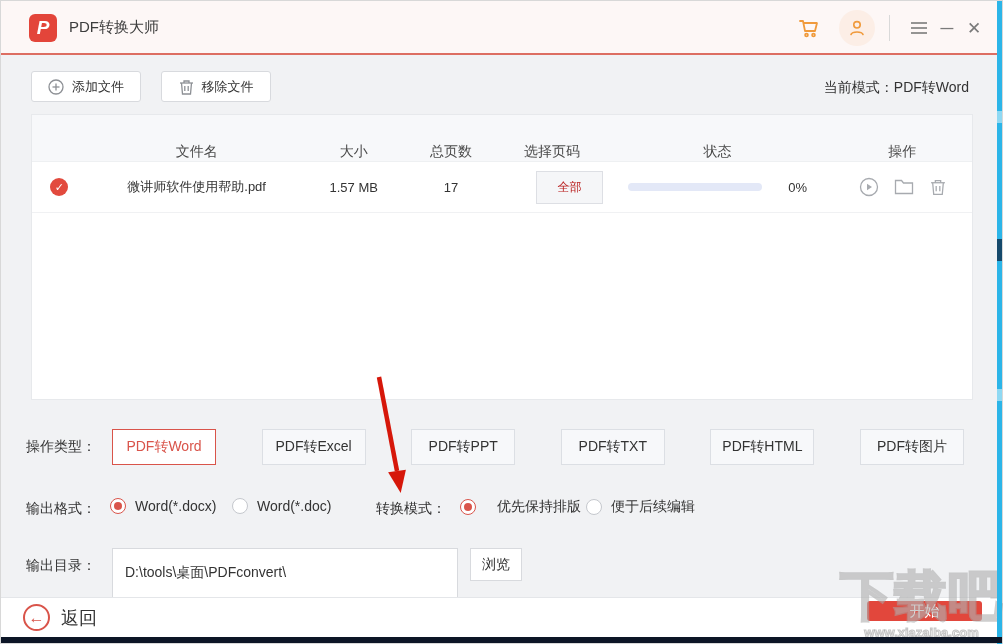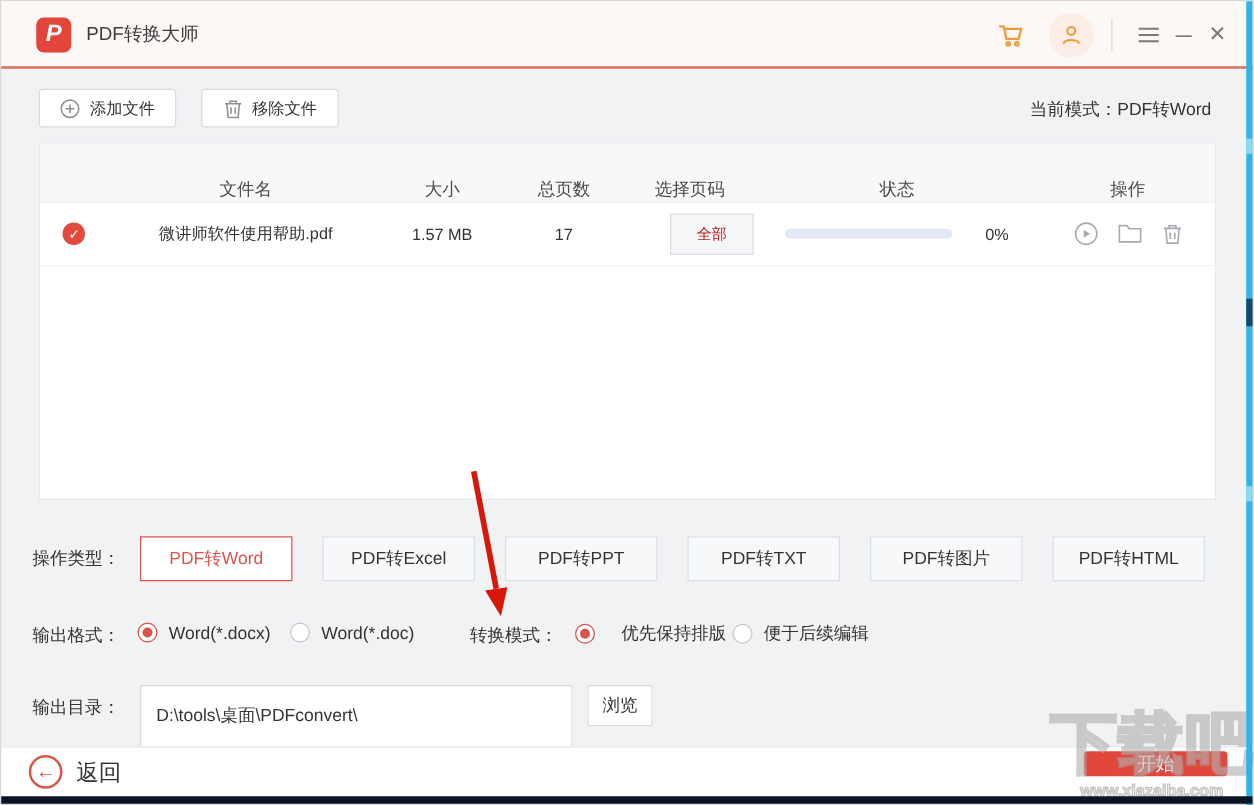--- a/index.html
+++ b/index.html
@@ -45,21 +45,21 @@
   .all-btn { width:89px; height:33px; background:#f5f6f8; border:1px solid #dddfe4; color:#b91c1c;
              font-size:12px; display:flex; align-items:center; justify-content:center; cursor:pointer;margin-left:35px; }
   .progress-track { width:134px; height:8px; border-radius:4px; background:#e3e8f7; }
   .pct { font-size:13px; color:#333; margin-left:26px; }
   .row-ops { display:flex; gap:15px; align-items:center; }
   .row-ops svg { cursor:pointer; }
 
   
   .sec-label { position:absolute; left:25px; font-size:14px; color:#333; }
   .op-row { position:absolute; left:111px; top:428px; width:852px; display:flex; justify-content:space-between; }
-  .op-btn { width:122px; height:36px; background:#f7f8fa; border:1px solid #dcdfe4; color:#333;
+  .op-btn { width:104px; height:36px; background:#f7f8fa; border:1px solid #dcdfe4; color:#333;
             font-size:14px; display:flex; align-items:center; justify-content:center; cursor:pointer; }
   .op-btn.active { background:#fff; border-color:#d9544a; color:#d9544a; }
 
   .radio { width:16px; height:16px; border-radius:50%; border:1px solid #c5c8cd; background:#fff;
            display:inline-block; position:relative; flex:none; cursor:pointer; }
   .radio.checked { border-color:#d9544a; }
   .radio.checked::after { content:''; position:absolute; left:3px; top:3px; right:3px; bottom:3px;
                           border-radius:50%; background:#d9544a; }
   .radio-item { position:absolute; top:497px; display:flex; align-items:center; gap:9px; font-size:14px; color:#333; }
 
@@ -191,22 +191,22 @@
       </div>
     </div>
   </div>
 
   <div class="sec-label" style="top:437px;">操作类型：</div>
   <div class="op-row">
     <div class="op-btn active">PDF转Word</div>
     <div class="op-btn">PDF转Excel</div>
     <div class="op-btn">PDF转PPT</div>
     <div class="op-btn">PDF转TXT</div>
+    <div class="op-btn">PDF转HTML</div>
     <div class="op-btn">PDF转图片</div>
-    <div class="op-btn">PDF转HTML</div>
   </div>
 
   <div class="sec-label" style="top:499px;">输出格式：</div>
   <div class="radio-item" style="left:109px;">
     <span class="radio checked"></span>
     <span>Word(*.docx)</span>
   </div>
   <div class="radio-item" style="left:231px;">
     <span class="radio"></span>
     <span>Word(*.doc)</span>

